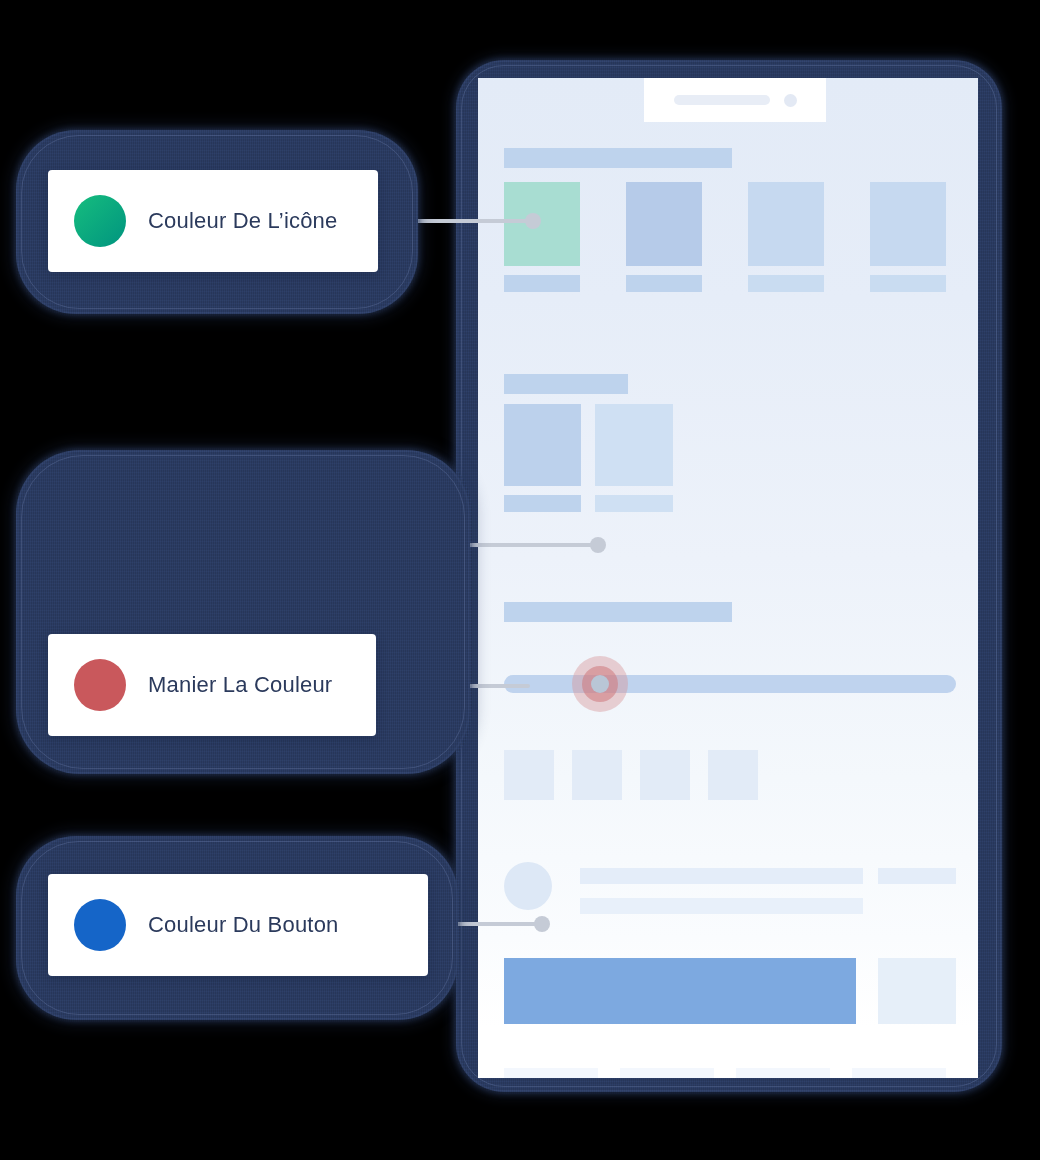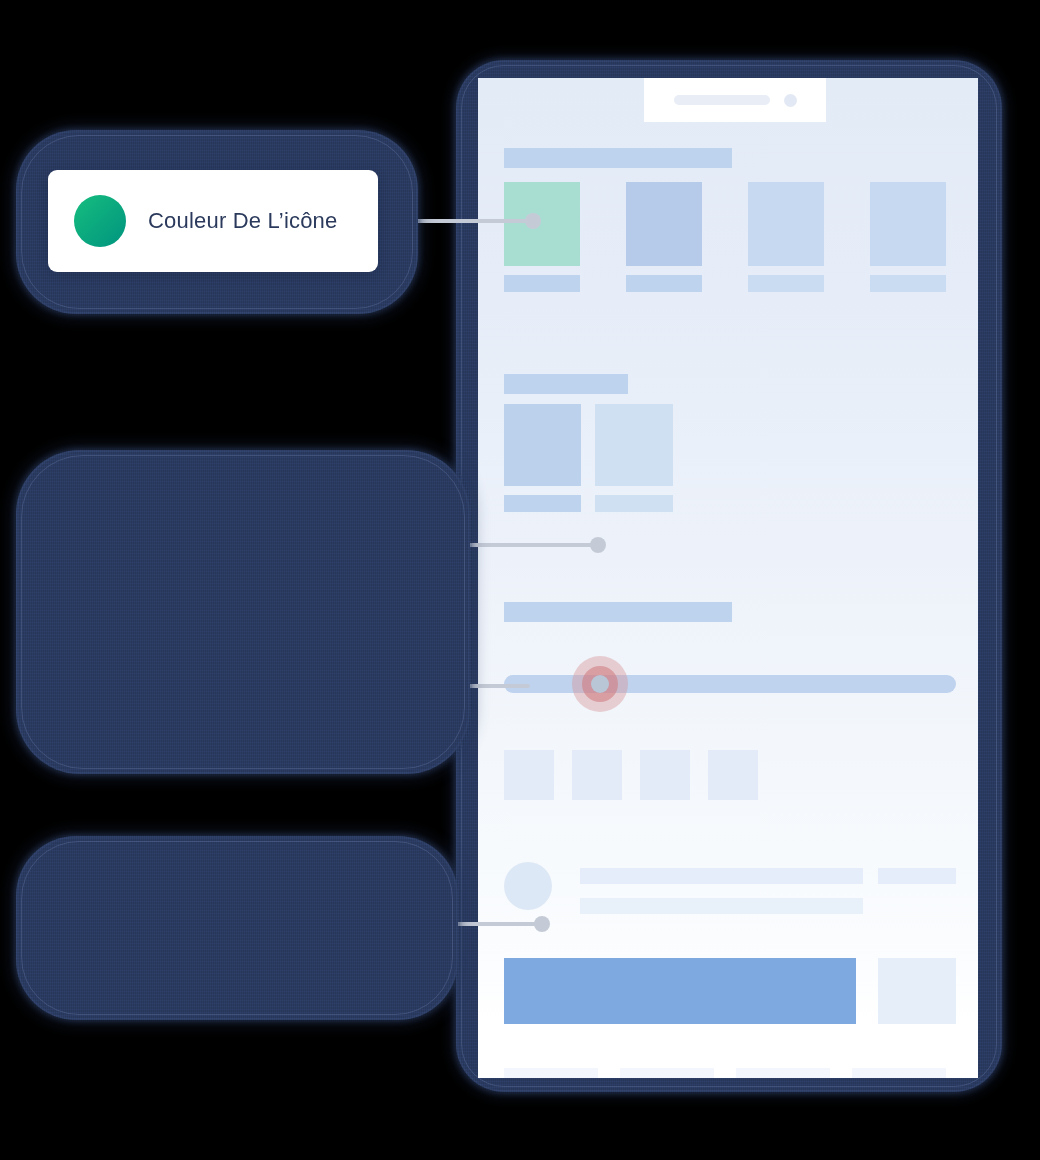--- a/index.html
+++ b/index.html
@@ -205,21 +205,21 @@
     pointer-events: none;
   }
 
   .group-1 { left: 18px;  top: 132px; width: 398px; height: 180px; border-radius: 58px; }
   .group-2 { left: 18px;  top: 452px; width: 450px; height: 320px; border-radius: 62px; }
   .group-3 { left: 18px;  top: 838px; width: 438px; height: 180px; border-radius: 58px; }
 
   .card {
     position: absolute;
     background: #ffffff;
-    border-radius: 9px;
+    border-radius: 4px;
     display: flex;
     align-items: center;
     box-shadow: 0 3px 12px rgba(10,20,45,0.18);
     z-index: 5;
   }
   .card-1 { left: 48px; top: 170px; width: 330px; height: 102px; }
   .card-2 { left: 48px; top: 492px; width: 400px; height: 102px; }
   .card-3 { left: 48px; top: 634px; width: 328px; height: 102px; }
   .card-4 { left: 48px; top: 874px; width: 380px; height: 102px; }
 
@@ -314,15 +314,23 @@
   <div class="group group-1"></div>
   <div class="group group-2"></div>
   <div class="group group-3"></div>
 
   <div class="card card-1">
     <div class="swatch swatch-icon"></div>
     <div class="card-label">Couleur De L’icône</div>
   </div>
 
 
-
+  <div class="card card-3">
+    <div class="swatch swatch-knob"></div>
+    <div class="card-label">Manier La Couleur</div>
+  </div>
+
+  <div class="card card-4">
+    <div class="swatch swatch-btn"></div>
+    <div class="card-label">Couleur Du Bouton</div>
+  </div>
 
 </div>
 
 </body></html>

